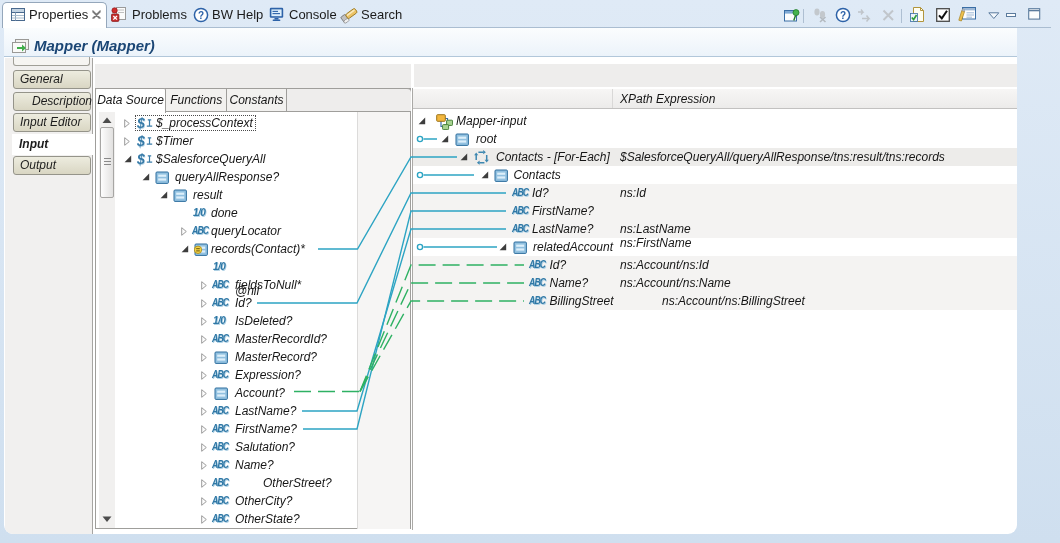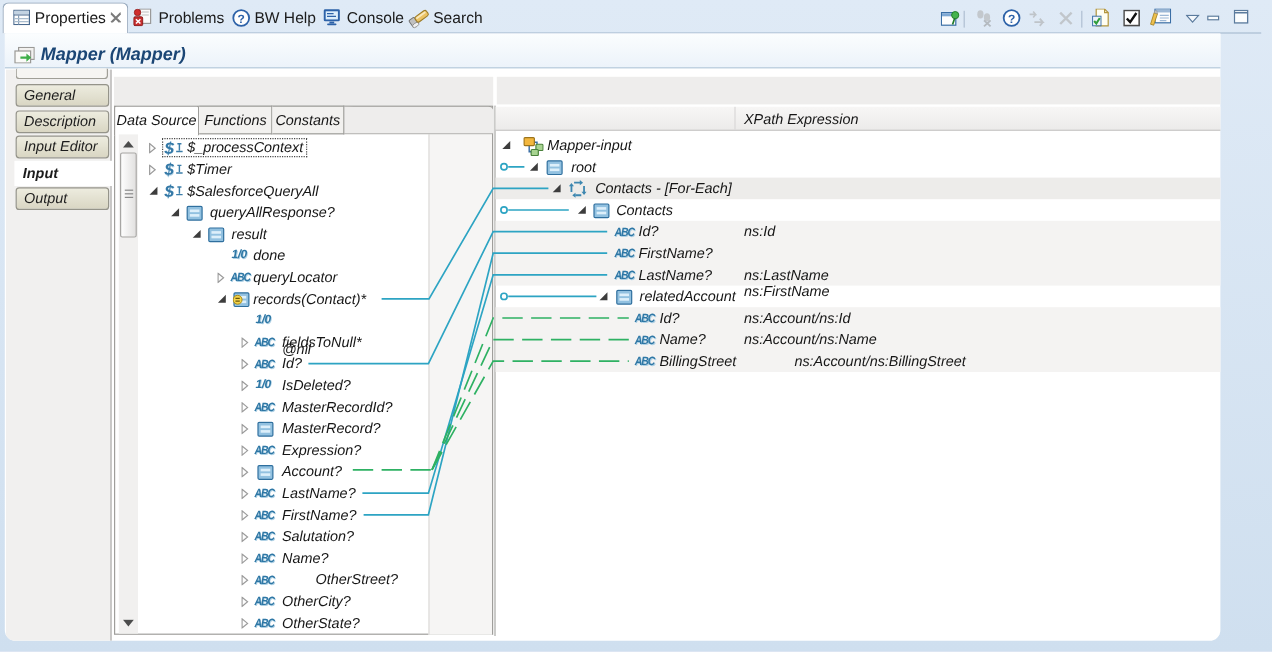--- a/index.html
+++ b/index.html
@@ -119,21 +119,21 @@
 <rect x="1.5" y="3.5" width="13" height="10" fill="#fafaf8" stroke="#9a9996"></rect>
 <polygon points="6,8 11,8 11,5.5 15,9 11,12.5 11,10 6,10" fill="#3fae49"></polygon>
       </svg>
 <div class="abs" style="left:30px;top:9px;font-size:15px;font-weight:bold;color:#1b4675;white-space:nowrap;">Mapper (Mapper)</div>
 <div class="abs" style="left:1px;top:30px;width:86.5px;height:476px;background:#f1f0ef;"></div>
 <div class="abs" style="left:87.5px;top:30px;width:1px;height:476px;background:#a6a5a2;"></div>
 <div class="abs" style="left:8.5px;top:29px;width:77px;height:9px;background:#f6f5f2;border:1px solid #a09f97;border-top:none;border-radius:0 0 3px 3px;box-sizing:border-box;"></div>
 <div class="stab" style="top:42px;"></div>
 <div class="stabtxt" style="top:42px;">General</div>
 <div class="stab" style="top:63.5px;"></div>
-<div class="stabtxt" style="top:63.5px;">Description</div>
+<div class="stabtxt" style="top:63.5px;margin-left:12px;">Description</div>
 <div class="stab" style="top:85px;"></div>
 <div class="stabtxt" style="top:85px;">Input Editor</div>
 <div class="abs" style="left:8px;top:105.5px;width:83px;height:21px;background:#fff;"></div>
 <div class="stabtxt" style="top:106.5px;left:15px;font-weight:bold;">Input</div>
 <div class="stab" style="top:128px;"></div>
 <div class="stabtxt" style="top:128px;">Output</div>
 <div class="abs" style="left:91px;top:36px;width:315.5px;height:24px;background:#eeedec;"></div>
 <div class="abs" style="left:410px;top:36px;width:632px;height:22.8px;background:#eeedec;"></div>
 <div class="abs" style="left:91px;top:60px;width:315.5px;height:441px;background:#fff;border:1px solid #9f9e9b;box-sizing:border-box;"></div>
 <div class="abs" style="left:353px;top:83.5px;width:53px;height:417.0px;background:#f6f5f4;border-left:1px solid #dcdbda;box-sizing:border-box;"></div>
@@ -331,20 +331,21 @@
         <polygon points="7.2,0.6 7.2,7.2 0.6,7.2" fill="#3d3d3d"></polygon>
       </svg>
       <svg class="abs" style="left:469.5px;top:122px" width="15" height="15">
 <path d="M4.4 2.2 H9.4 M12.7 5 V10 M10.4 12.7 H5.4 M2.2 5 V10" stroke="#3d87b0" stroke-width="1.5" fill="none"></path>
 <polygon points="9.2,0.1 9.2,4.3 11.9,2.2" fill="#3d87b0"></polygon>
 <polygon points="5.6,10.6 5.6,14.8 2.9,12.7" fill="#3d87b0"></polygon>
 <polygon points="0.1,5.2 4.3,5.2 2.2,2.5" fill="#3d87b0"></polygon>
 <polygon points="10.6,9.8 14.8,9.8 12.7,12.5" fill="#3d87b0"></polygon>
       </svg>
       <div class="t" style="left:492px;top:121px;">Contacts - [For-Each]</div>
+      <div class="t" style="left:616px;top:121px;">$SalesforceQueryAll/queryAllResponse/tns:result/tns:records</div>
 <svg class="abs" style="left:476.5px;top:143px" width="8" height="8">
         <polygon points="7.2,0.6 7.2,7.2 0.6,7.2" fill="#3d3d3d"></polygon>
       </svg>
       <svg class="abs" style="left:489.5px;top:140.5px" width="15" height="14">
 <rect x="1" y="1" width="12.4" height="11.4" rx="1" fill="#92c1e0" stroke="#2f6f9e"></rect>
 <rect x="3.2" y="3.6" width="8" height="2.2" fill="#ddeffa"></rect>
 <rect x="3.2" y="7.4" width="8" height="2.2" fill="#ddeffa"></rect>
       </svg>
       <div class="t" style="left:509.5px;top:139px;">Contacts</div>
 <div class="abc" style="left:507.5px;top:160px;">ABC</div>

